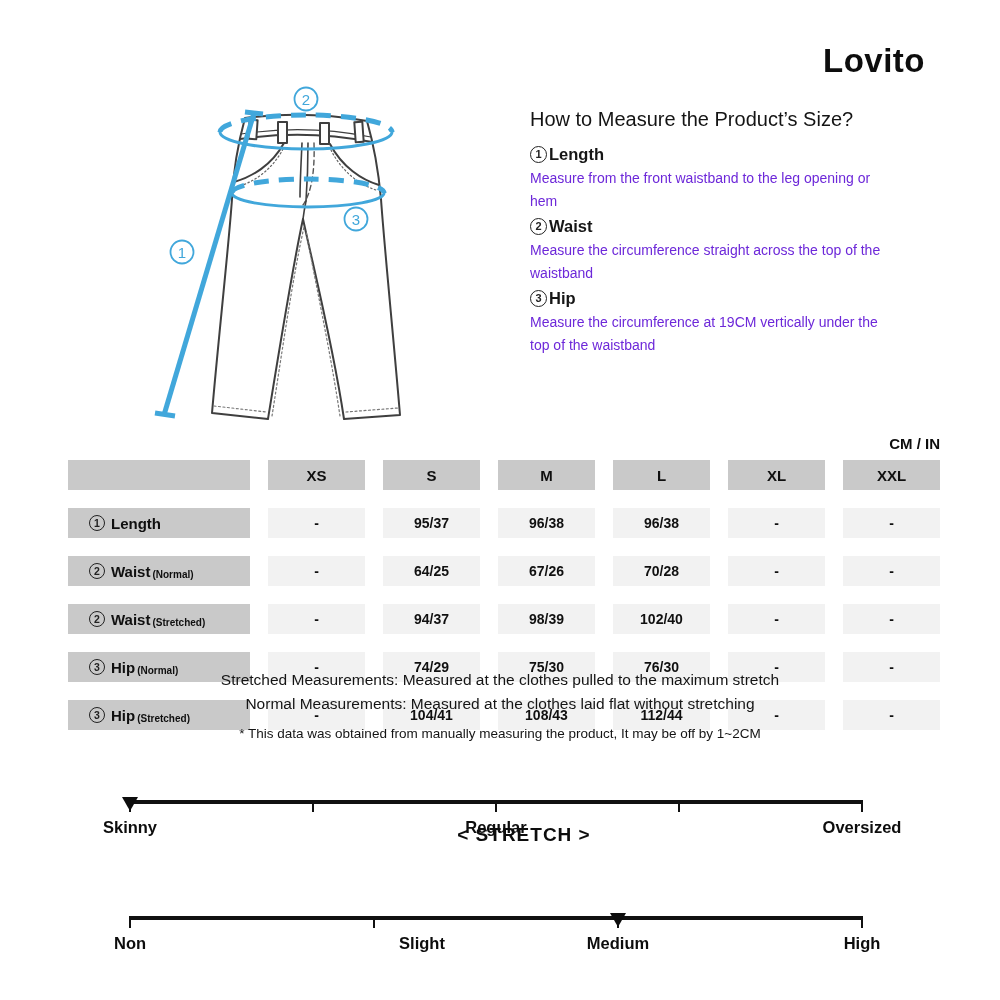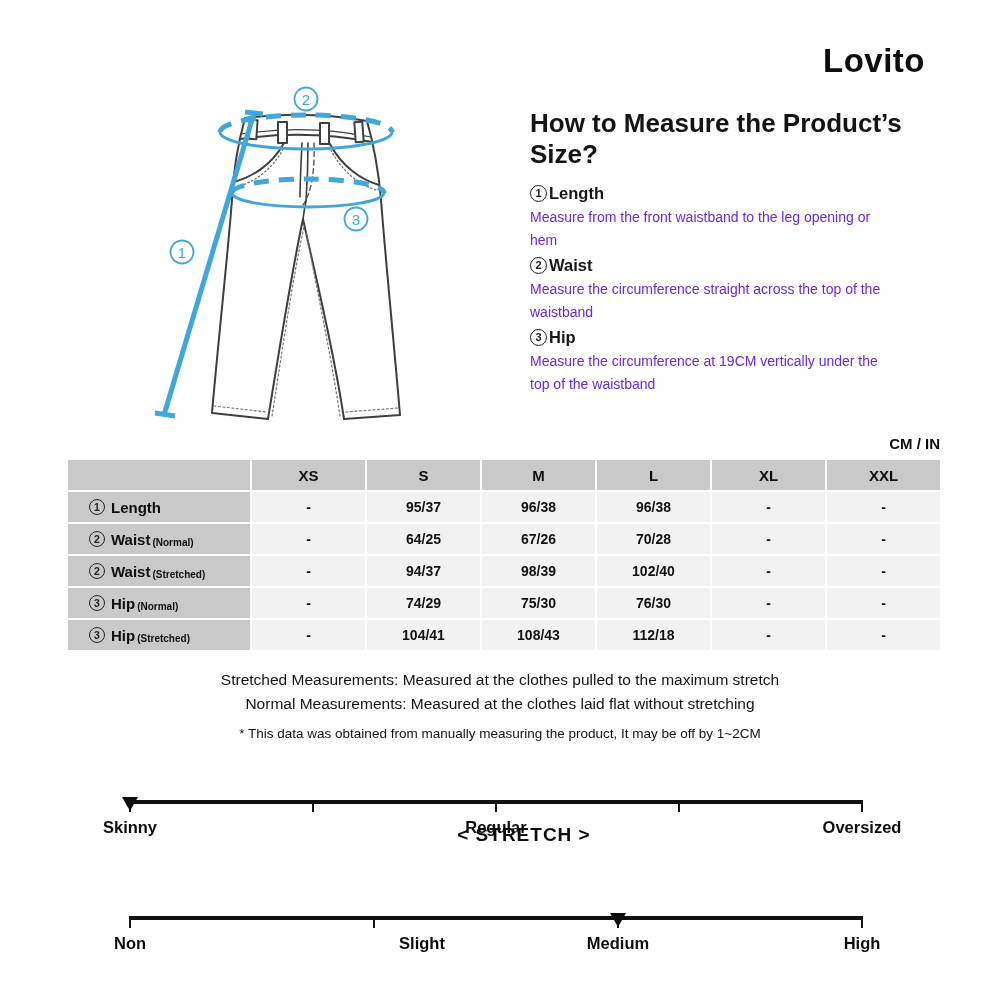--- a/index.html
+++ b/index.html
@@ -11,33 +11,33 @@
   .page-title { position:absolute; top:52px; left:0; width:1000px; text-align:center;
     font-size:26px; font-weight:bold; letter-spacing:.5px; color:#0d0d0d; }
   .brand { position:absolute; top:42px; right:75px; font-size:33px; font-weight:bold;
     letter-spacing:.5px; color:#0d0d0d; }
 
   
   .diagram { position:absolute; left:150px; top:85px; width:330px; height:360px; }
 
   
   .howto { position:absolute; left:530px; top:108px; width:420px; }
-  .howto h2 { font-size:26px; font-weight:bold; color:#141414; margin-bottom:14px; }
+  .howto h2 { font-size:20px; font-weight:normal; color:#141414; margin-bottom:14px; }
   .ht-name { display:flex; align-items:center; gap:2px; font-size:16.5px; font-weight:bold;
     color:#161616; margin:4px 0 3px; }
   .ht-desc { font-size:14px; line-height:23px; color:#6d28d9; max-width:352px; }
   .circ { display:inline-flex; align-items:center; justify-content:center; flex:none;
     width:17px; height:17px; border:1.5px solid #222; border-radius:50%;
     font-size:11px; font-weight:bold; line-height:1; color:#222; }
 
   
   .unit { position:absolute; top:435px; right:60px; font-size:15px; font-weight:bold; color:#0d0d0d; }
   .sizetable { position:absolute; left:68px; top:460px; width:872px;
     display:grid; grid-template-columns:182px repeat(6,1fr);
-    grid-auto-rows:30px; gap:2px; background:#fff; }
+    grid-auto-rows:30px; gap:18px; background:#fff; }
   .cell { display:flex; align-items:center; justify-content:center; }
   .cell.head { background:#c9c9c9; font-size:15px; font-weight:bold; color:#0f0f0f; }
   .cell.label { background:#c9c9c9; justify-content:flex-start; padding-left:21px; gap:6px;
     font-size:15px; font-weight:bold; color:#0f0f0f; }
   .cell.label .circ { width:16px; height:16px; font-size:10.5px; border-width:1.3px; }
   .cell.label .sub { font-size:10px; font-weight:bold; margin-left:-4px; position:relative; top:3px; }
   .cell.val { background:#f2f2f2; font-size:14px; font-weight:bold; color:#101010; }
 
   
   .notes { position:absolute; left:0; top:668px; width:1000px; text-align:center; color:#141414; }
@@ -184,21 +184,21 @@
     <div class="cell val">-</div>
 
     <div class="cell label">
       <span class="circ">3</span>
       <span>Hip</span>
       <span class="sub">(Stretched)</span>
     </div>
     <div class="cell val">-</div>
     <div class="cell val">104/41</div>
     <div class="cell val">108/43</div>
-    <div class="cell val">112/18</div>
+    <div class="cell val">112/44</div>
     <div class="cell val">-</div>
     <div class="cell val">-</div>
   </div>
 
   <div class="notes">
     <div class="n">Stretched  Measurements: Measured at the clothes pulled to the maximum stretch</div>
     <div class="n">Normal Measurements: Measured at the clothes laid flat without stretching</div>
     <div class="star">* This data was obtained from manually measuring the product, It may be off by 1~2CM</div>
   </div>
 

